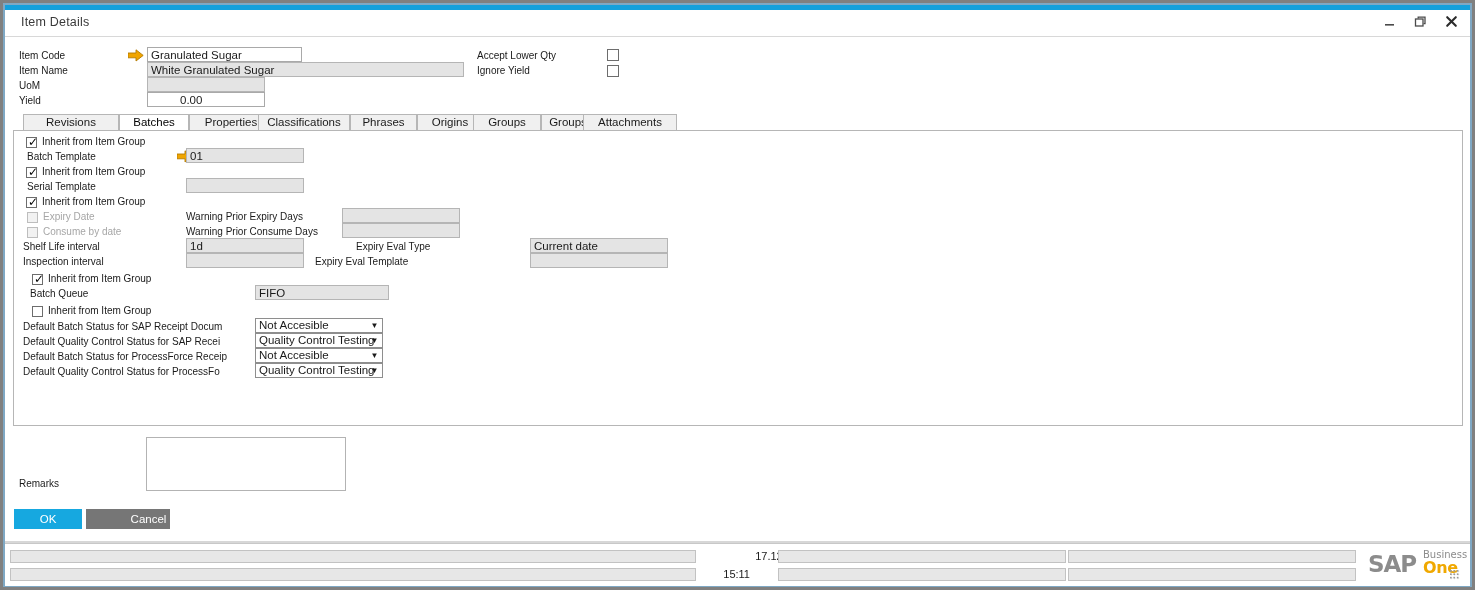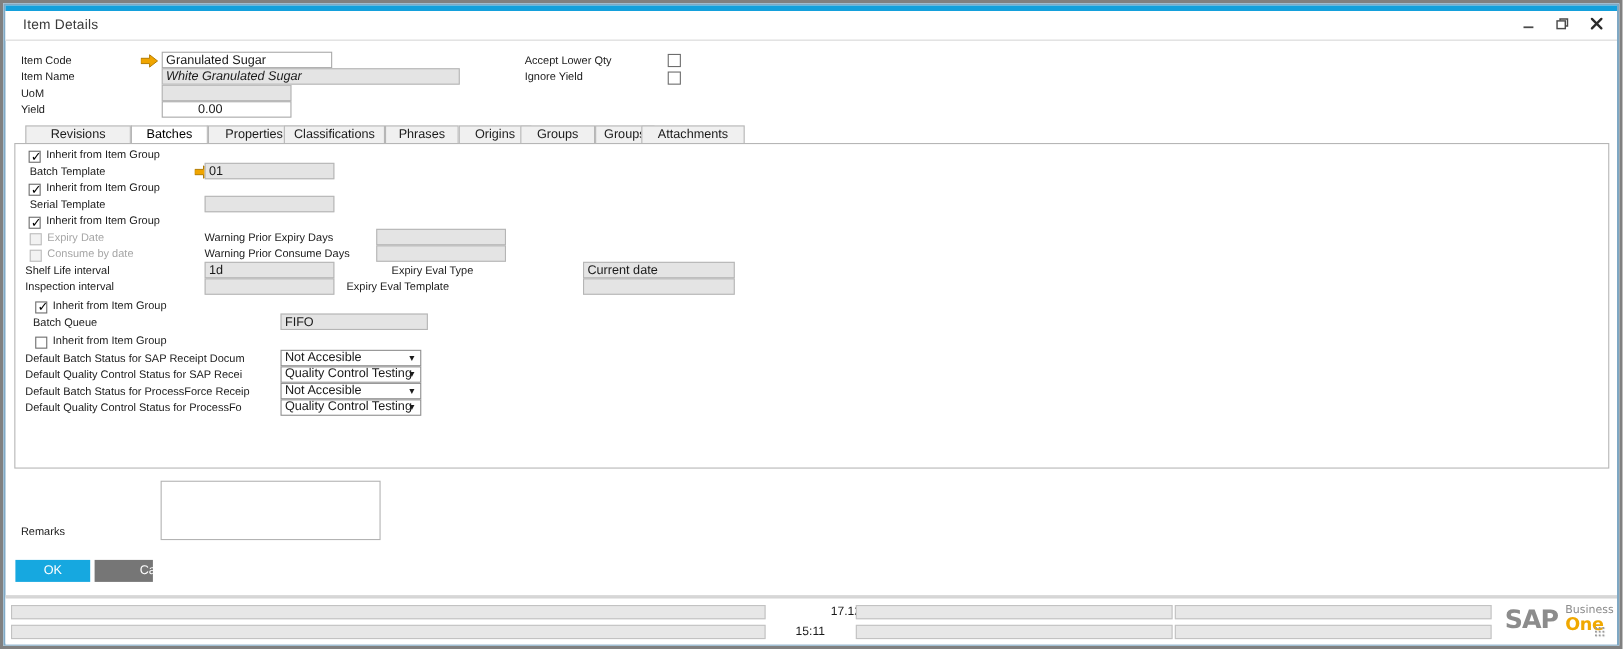--- a/index.html
+++ b/index.html
@@ -113,21 +113,21 @@
   .remarks-box{
     position:absolute;left:146px;top:437px;width:200px;height:54px;
     box-sizing:border-box;border:1px solid #b3b3b3;background:#ffffff;
   }
   .btn{
     position:absolute;height:20px;box-sizing:border-box;
     font-size:11.5px;color:#ffffff;text-align:center;line-height:20px;
     border:none;cursor:default;
   }
   .btn.ok{background:#16a8e0;left:14px;top:509px;width:68px;}
-  .btn.cancel{background:#767676;left:86px;top:509px;width:53px;padding-left:41px;}
+  .btn.cancel{background:#767676;left:86px;top:509px;width:84px;padding-left:41px;}
 
   
   .statusbar{
     position:absolute;left:5px;top:543px;width:1465px;height:42px;
     background:#ffffff;border-top:1px solid #c8c8c8;
   }
   .sb-top-edge{
     position:absolute;left:5px;top:541px;width:1465px;height:3px;background:#d7d7d7;
   }
   .sfield{
@@ -193,21 +193,21 @@
 
     <div class="lbl" style="left:19px;top:10px;">Item Code</div>
     <div class="arrow" style="left:128px;top:9px;">
       <svg width="16" height="13" viewBox="0 0 16 13">
         <path d="M0 4 H8 V0.8 L15.2 6.4 L8 12 V8.8 H0 Z" fill="#f0a500" stroke="#b37b00" stroke-width="0.9" stroke-linejoin="round"></path>
       </svg>
     </div>
     <div class="fld" style="left:147px;top:7px;width:155px;">Granulated Sugar</div>
 
     <div class="lbl" style="left:19px;top:25px;">Item Name</div>
-    <div class="fld ro" style="left:147px;top:22px;width:271px;font-style:italic;">White Granulated Sugar</div>
+    <div class="fld ro" style="left:147px;top:22px;width:317px;">White Granulated Sugar</div>
 
     <div class="lbl" style="left:19px;top:40px;">UoM</div>
     <div class="fld ro empty" style="left:147px;top:37px;width:118px;"></div>
 
     <div class="lbl" style="left:19px;top:55px;">Yield</div>
     <div class="fld" style="left:147px;top:52px;width:118px;padding-left:32px;">0.00</div>
 
     <div class="lbl" style="left:477px;top:10px;">Accept Lower Qty</div>
     <div class="cbx big" style="left:607px;top:9px;"></div>
 

